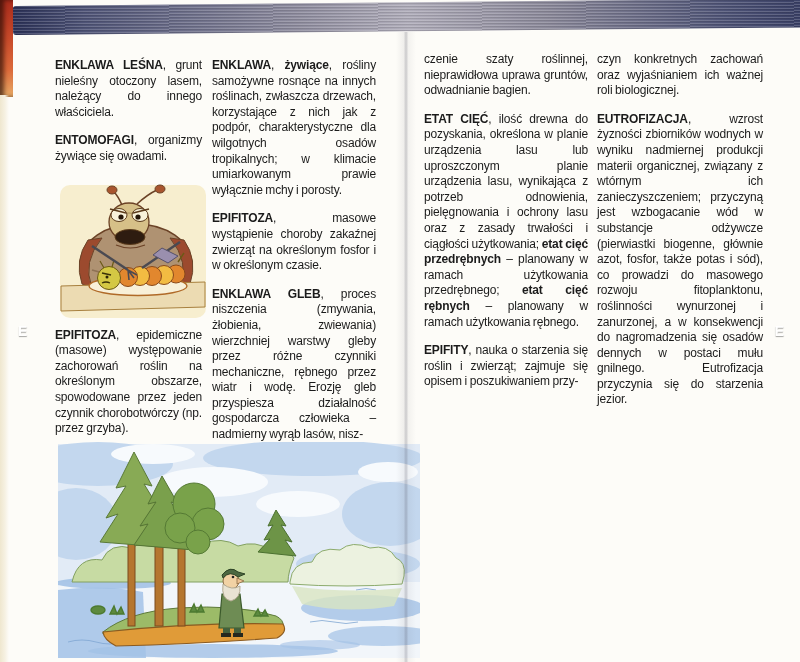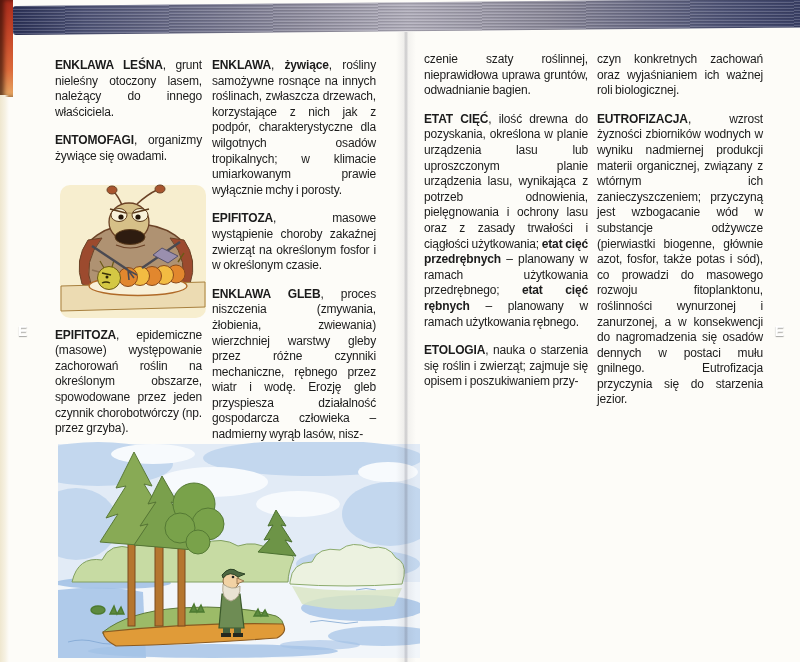--- a/index.html
+++ b/index.html
@@ -212,20 +212,20 @@
       <div class="entry"><span class="term">EPIFITOZA</span><span class="body-text">, epidemiczne (masowe) występowanie zachorowań roślin na określonym obszarze, spowodowane przez jeden czynnik chorobotwórczy (np. przez grzyba).</span></div>
     </div>
   <div id="col2" class="col">
       <div class="entry"><span class="term">ENKLAWA</span><span class="body-text">, </span><span class="term">żywiące</span><span class="body-text">, rośliny samożywne rosnące na innych roślinach, zwłaszcza drzewach, korzystające z nich jak z podpór, charakterystyczne dla wilgotnych osadów tropikalnych; w klimacie umiarkowanym prawie wyłącznie mchy i porosty.</span></div>
       <div class="entry"><span class="term">EPIFITOZA</span><span class="body-text">, masowe wystąpienie choroby zakaźnej zwierząt na określonym fosfor i w określonym czasie.</span></div>
       <div class="entry"><span class="term">ENKLAWA GLEB</span><span class="body-text">, proces niszczenia (zmywania, żłobienia, zwiewania) wierzchniej warstwy gleby przez różne czynniki mechaniczne, rębnego przez wiatr i wodę. Erozję gleb przyspiesza działalność gospodarcza człowieka – nadmierny wyrąb lasów, nisz-</span></div>
     </div>
   <div id="col3" class="col">
       <div class="entry"><span class="body-text">czenie szaty roślinnej, nieprawidłowa uprawa gruntów, odwadnianie bagien.</span></div>
       <div class="entry"><span class="term">ETAT CIĘĆ</span><span class="body-text">, ilość drewna do pozyskania, określona w planie urządzenia lasu lub uproszczonym planie urządzenia lasu, wynikająca z potrzeb odnowienia, pielęgnowania i ochrony lasu oraz z zasady trwałości i ciągłości użytkowania; </span><span class="term">etat cięć przedrębnych</span><span class="body-text"> – planowany w ramach użytkowania przedrębnego; </span><span class="term">etat cięć rębnych</span><span class="body-text"> – planowany w ramach użytkowania rębnego.</span></div>
-      <div class="entry"><span class="term">ETOLOGIA</span><span class="body-text">, nauka o starzenia się roślin i zwierząt; zajmuje się opisem i poszukiwaniem przy-</span></div>
+      <div class="entry"><span class="term">EPIFITY</span><span class="body-text">, nauka o starzenia się roślin i zwierząt; zajmuje się opisem i poszukiwaniem przy-</span></div>
     </div>
   <div id="col4" class="col">
       <div class="entry"><span class="body-text">czyn konkretnych zachowań oraz wyjaśnianiem ich ważnej roli biologicznej.</span></div>
       <div class="entry"><span class="term">EUTROFIZACJA</span><span class="body-text">, wzrost żyzności zbiorników wodnych w wyniku nadmiernej produkcji materii organicznej, związany z wtórnym ich zanieczyszczeniem; przyczyną jest wzbogacanie wód w substancje odżywcze (pierwiastki biogenne, głównie azot, fosfor, także potas i sód), co prowadzi do masowego rozwoju fitoplanktonu, roślinności wynurzonej i zanurzonej, a w konsekwencji do nagromadzenia się osadów dennych w postaci mułu gnilnego. Eutrofizacja przyczynia się do starzenia jezior.</span></div>
     </div>
 
 </div>
 
 </body></html>

